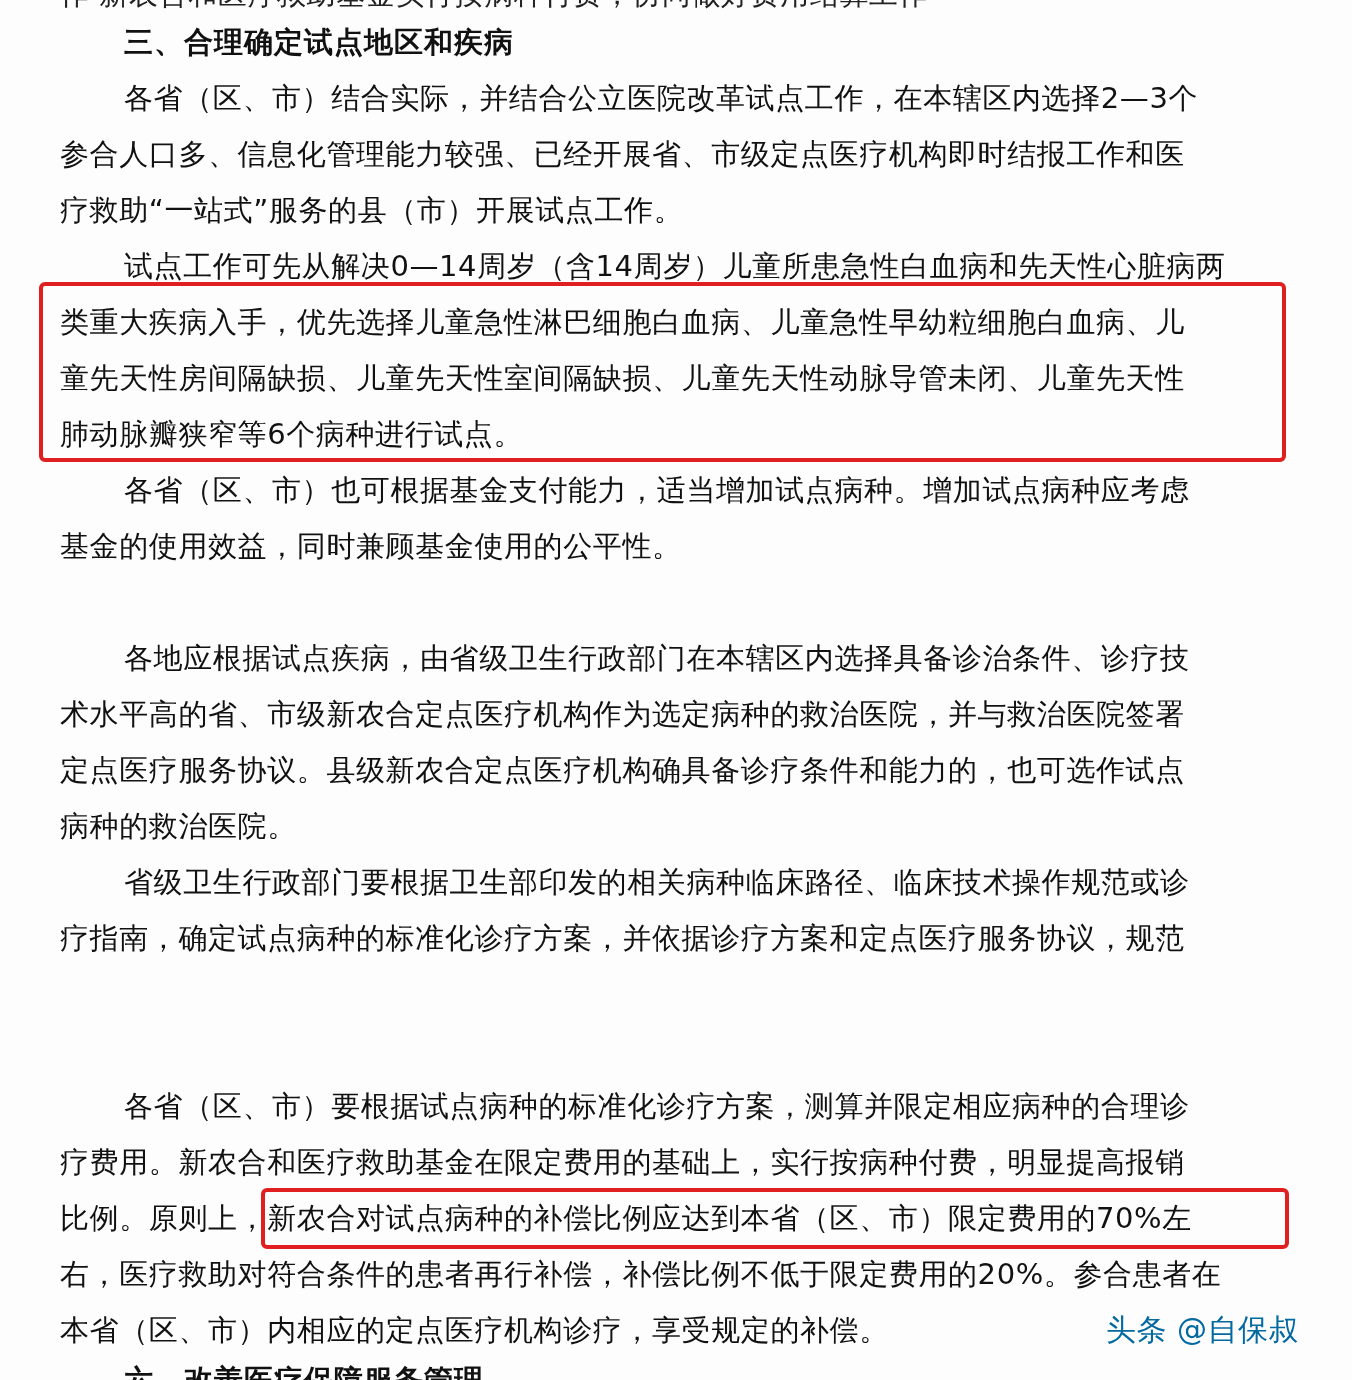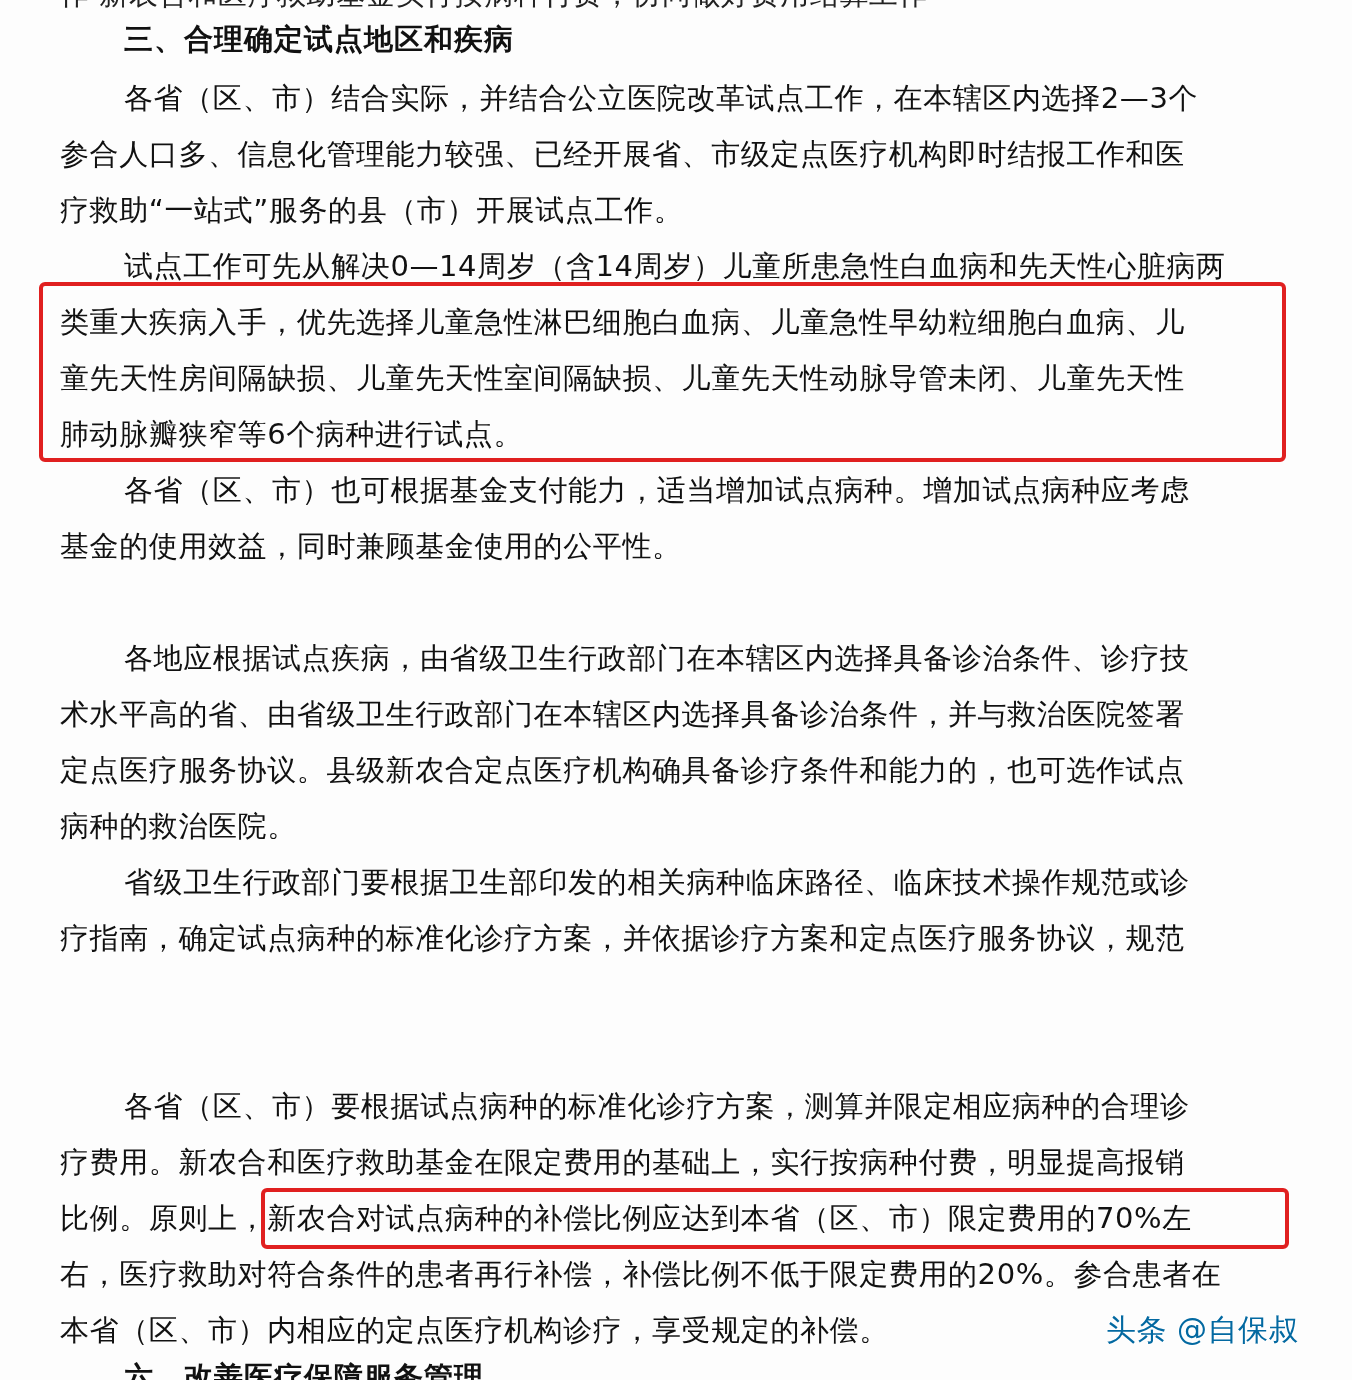--- a/index.html
+++ b/index.html
@@ -13,21 +13,21 @@
   .page { position: absolute; left: 0; top: 0; width: 1352px; height: 1380px; }
   .line {
     position: absolute;
     left: 60px;
     font-size: 29px;
     line-height: 40px;
     white-space: nowrap;
     letter-spacing: 0.6px;
   }
   .indent { left: 124px; }
-  .heading { font-weight: bold; letter-spacing: 1px; font-family: Liberation Mono, monospace; }
+  .heading { font-weight: bold; letter-spacing: 1px; }
   .partial-top { top: -26px; color: #222; }
   .partial-bottom { top: 1360px; }
   .hl-box {
     position: absolute;
     border: 4px solid #e02020;
     border-radius: 6px;
     box-sizing: border-box;
   }
   .watermark {
     position: absolute;
@@ -54,21 +54,21 @@
   <div class="line" style="top:302px">类重大疾病入手，优先选择儿童急性淋巴细胞白血病、儿童急性早幼粒细胞白血病、儿</div>
   <div class="line" style="top:358px">童先天性房间隔缺损、儿童先天性室间隔缺损、儿童先天性动脉导管未闭、儿童先天性</div>
   <div class="line" style="top:414px">肺动脉瓣狭窄等6个病种进行试点。</div>
 
   <div class="hl-box" style="left:39px; top:282px; width:1247px; height:180px;"></div>
 
   <div class="line indent" style="top:470px">各省（区、市）也可根据基金支付能力，适当增加试点病种。增加试点病种应考虑</div>
   <div class="line" style="top:526px">基金的使用效益，同时兼顾基金使用的公平性。</div>
 
   <div class="line indent" style="top:638px">各地应根据试点疾病，由省级卫生行政部门在本辖区内选择具备诊治条件、诊疗技</div>
-  <div class="line" style="top:694px">术水平高的省、由省级卫生行政部门在本辖区内选择具备诊治条件，并与救治医院签署</div>
+  <div class="line" style="top:694px">术水平高的省、市级新农合定点医疗机构作为选定病种的救治医院，并与救治医院签署</div>
   <div class="line" style="top:750px">定点医疗服务协议。县级新农合定点医疗机构确具备诊疗条件和能力的，也可选作试点</div>
   <div class="line" style="top:806px">病种的救治医院。</div>
 
   <div class="line indent" style="top:862px">省级卫生行政部门要根据卫生部印发的相关病种临床路径、临床技术操作规范或诊</div>
   <div class="line" style="top:918px">疗指南，确定试点病种的标准化诊疗方案，并依据诊疗方案和定点医疗服务协议，规范</div>
 
   <div class="line indent" style="top:1086px">各省（区、市）要根据试点病种的标准化诊疗方案，测算并限定相应病种的合理诊</div>
   <div class="line" style="top:1142px">疗费用。新农合和医疗救助基金在限定费用的基础上，实行按病种付费，明显提高报销</div>
   <div class="line" style="top:1198px">比例。原则上，新农合对试点病种的补偿比例应达到本省（区、市）限定费用的70%左</div>
 

